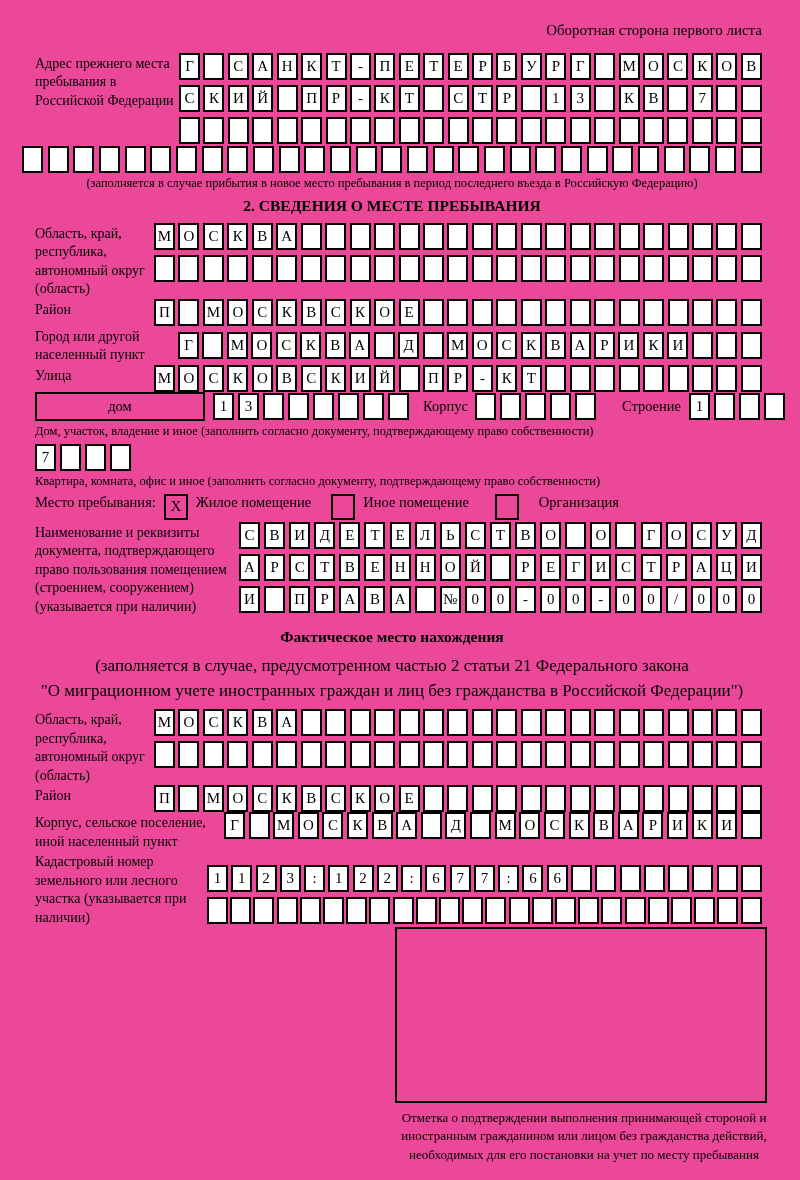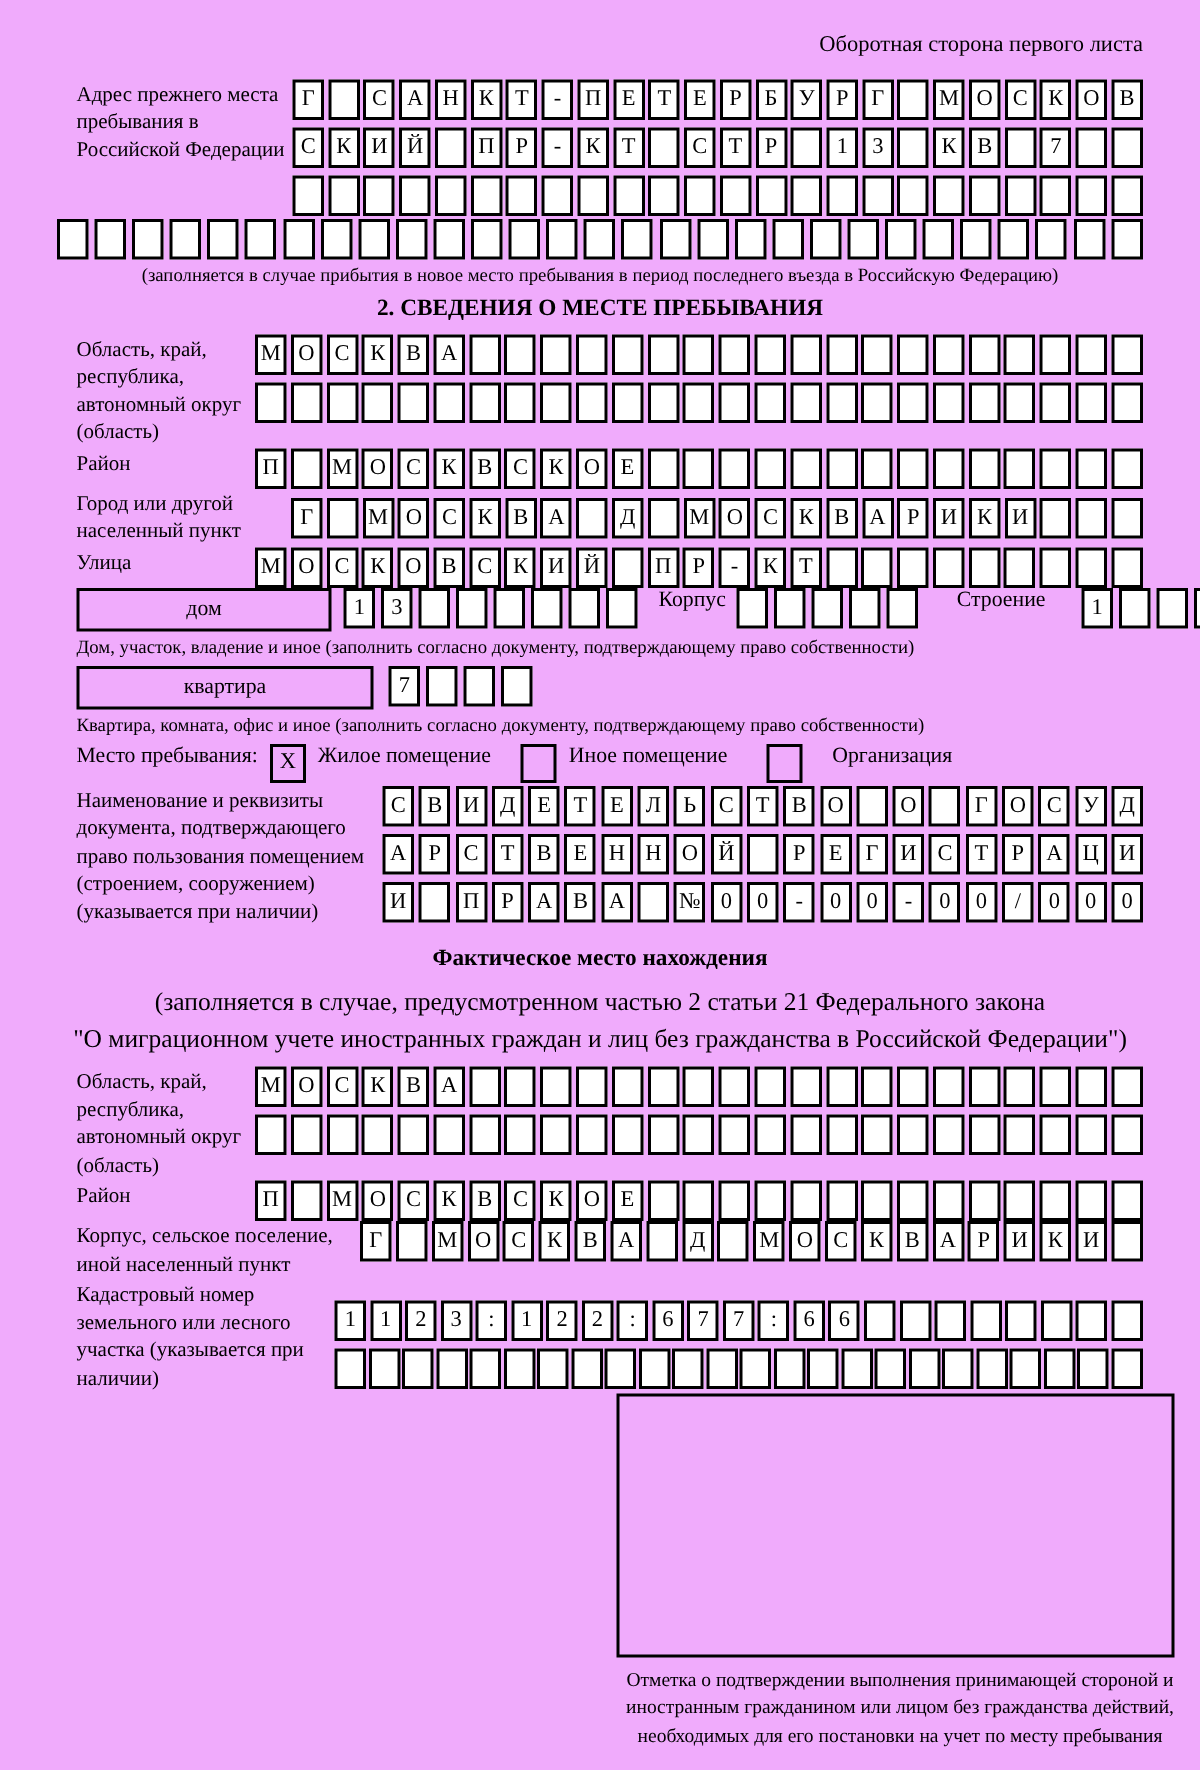--- a/index.html
+++ b/index.html
@@ -1,24 +1,24 @@
 <!DOCTYPE html>
 <html><head>
 <meta charset="utf-8">
 <style>
   * { margin:0; padding:0; box-sizing:border-box; }
   html,body { background:#fff; }
   .page {
     position:relative;
     width:800px; height:1180px;
     margin:0 auto;
-    background:#f0abfc;
+    background:#ec4899;
     color:#000;
     font-family:"Liberation Serif","DejaVu Serif",serif;
-    padding:10px 38px 6px 38px;
+    padding:10px 38px 6px 22px;
     overflow:hidden;
   }
   .hdr-note {
     text-align:right;
     font-size:15px;
     padding-top:12px;
     margin-bottom:14px;
   }
   .field { display:flex; margin-left:13px; margin-bottom:0; }
   .flabel { flex:none; font-size:14px; line-height:1.32; padding-top:2px; }
@@ -34,21 +34,21 @@
     width:21px; height:27px; flex:none;
     border:2px solid #000;
     display:flex; align-items:center; justify-content:center;
     font-size:15px; line-height:1;
     background:#fff;
   }
   .fullrow { margin:2px 0 3px 0; display:flex; justify-content:space-between; }
   .note-center { text-align:center; font-size:12.5px; margin-bottom:4px; }
   .sec-title { text-align:center; font-size:15.5px; font-weight:bold; margin:6px 0 8px 0; }
   
-  .hrow { display:flex; margin-left:13px; margin-bottom:3px; }
+  .hrow { display:flex; align-items:center; margin-left:13px; margin-bottom:3px; }
   .labelbox {
     border:2px solid #000; height:29px;
     display:flex; align-items:center; justify-content:center;
     font-size:14.5px; flex:none;
   }
   .lb-dom { width:170px; margin-right:8px; }
   .lb-kv  { width:198px; margin-right:10px; }
   .cgroup { display:flex; gap:4px; flex:none; }
   .inline-lbl { font-size:14.5px; flex:none; }
   .caption { font-size:12.5px; margin-left:13px; margin-bottom:5px; }
@@ -362,32 +362,31 @@
         <div class="cell"></div>
       </div>
     <div class="inline-lbl" style="margin-left:14px;margin-right:7px;">Корпус</div>
     <div class="cgroup">
         <div class="cell"></div>
         <div class="cell"></div>
         <div class="cell"></div>
         <div class="cell"></div>
         <div class="cell"></div>
       </div>
-    <div class="inline-lbl" style="margin-left:26px;margin-right:24px;">Строение</div>
+    <div class="inline-lbl" style="margin-left:26px;margin-right:8px;">Строение</div>
     <div class="cgroup">
         <div class="cell">1</div>
         <div class="cell"></div>
         <div class="cell"></div>
         <div class="cell"></div>
       </div>
   </div>
   <div class="caption">Дом, участок, владение и иное (заполнить согласно документу, подтверждающему право собственности)</div>
 
   <div class="hrow">
-    <div class="labelbox lb-kv">квартира</div>
     <div class="cgroup">
         <div class="cell">7</div>
         <div class="cell"></div>
         <div class="cell"></div>
         <div class="cell"></div>
       </div>
   </div>
   <div class="caption">Квартира, комната, офис и иное (заполнить согласно документу, подтверждающему право собственности)</div>
 
   <div class="stayrow">

